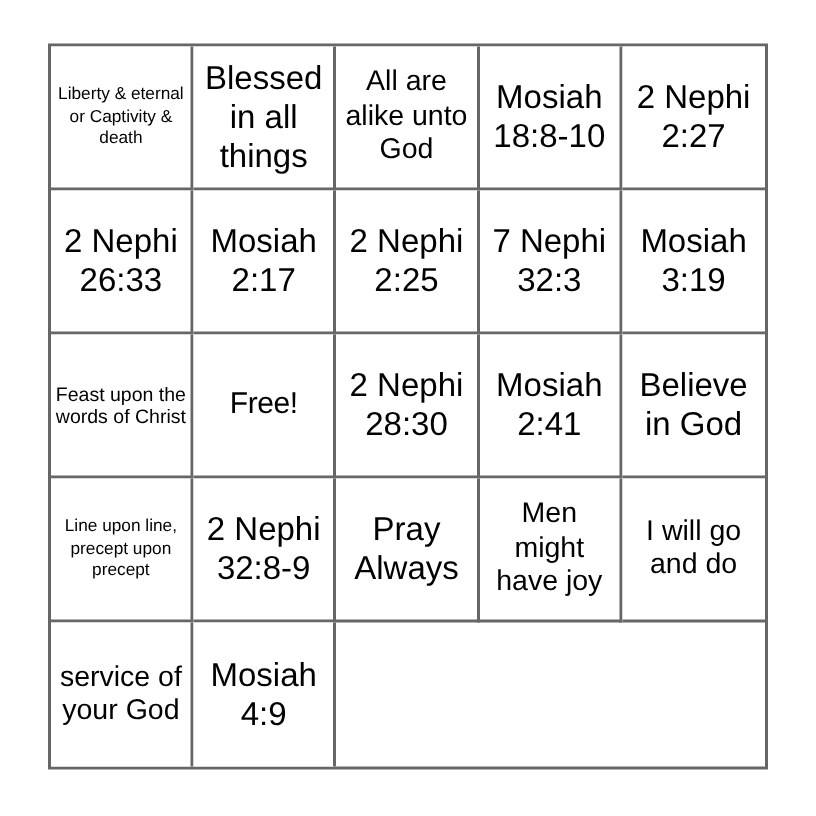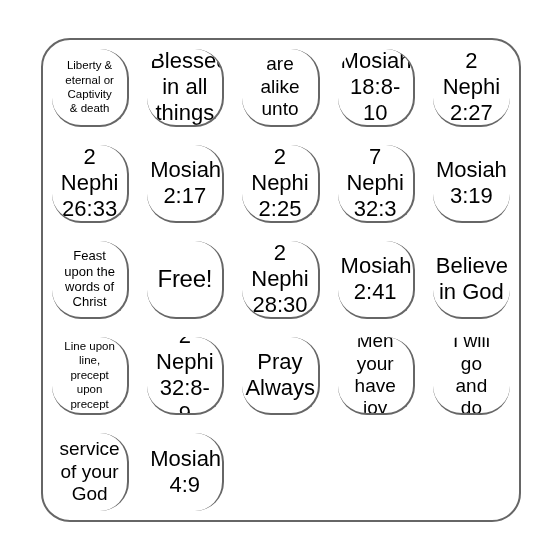--- a/index.html
+++ b/index.html
@@ -1,15 +1,15 @@
 <!DOCTYPE html>
 <html><head>
 <meta charset="utf-8">
 <style>
-  * { box-sizing: border-box; margin: 9px; padding: 0; border-radius: 29px; }
+  * { box-sizing: border-box; margin: 0; padding: 0; }
   html, body {
     width: 544px;
     height: 544px;
     background: #ffffff;
     font-family: "Liberation Sans", sans-serif;
     overflow: hidden;
   }
   #bingo-card {
     position: absolute;
     left: 32px;
@@ -33,21 +33,21 @@
     color: #000000;
     line-height: 1.18;
     overflow: hidden;
     background: #ffffff;
   }
   .cell:nth-child(5n) { border-right: none; }
   .cell:nth-child(n+21) { border-bottom: none; }
   .cell .txt { display: block; width: 100%; }
 
   
-  .fs-xl .txt { font-size: 24px; letter-spacing: -0.3px; }
+  .fs-xl .txt { font-size: 20px; letter-spacing: -0.3px; }
   .fs-lg .txt { font-size: 22px; }
   .fs-md .txt { font-size: 19px; }
   .fs-sm .txt { font-size: 13px; }
   .fs-xs .txt { font-size: 11.5px; line-height: 1.25; }
 </style>
 </head>
 <body>
 
 <div id="bingo-card">
   <div class="cell fs-xs">
@@ -102,21 +102,21 @@
       <span class="txt">Line upon line, precept upon precept</span>
     </div>
   <div class="cell fs-lg">
       <span class="txt">2 Nephi 32:8-9</span>
     </div>
   <div class="cell fs-lg">
       <span class="txt">Pray Always</span>
     </div>
 
   <div class="cell fs-md">
-      <span class="txt">Men your have joy</span>
+      <span class="txt">Men might have joy</span>
     </div>
   <div class="cell fs-md">
       <span class="txt">I will go and do</span>
     </div>
   <div class="cell fs-md">
       <span class="txt">service of your God</span>
     </div>
   <div class="cell fs-lg">
       <span class="txt">Mosiah 4:9</span>
     </div>

